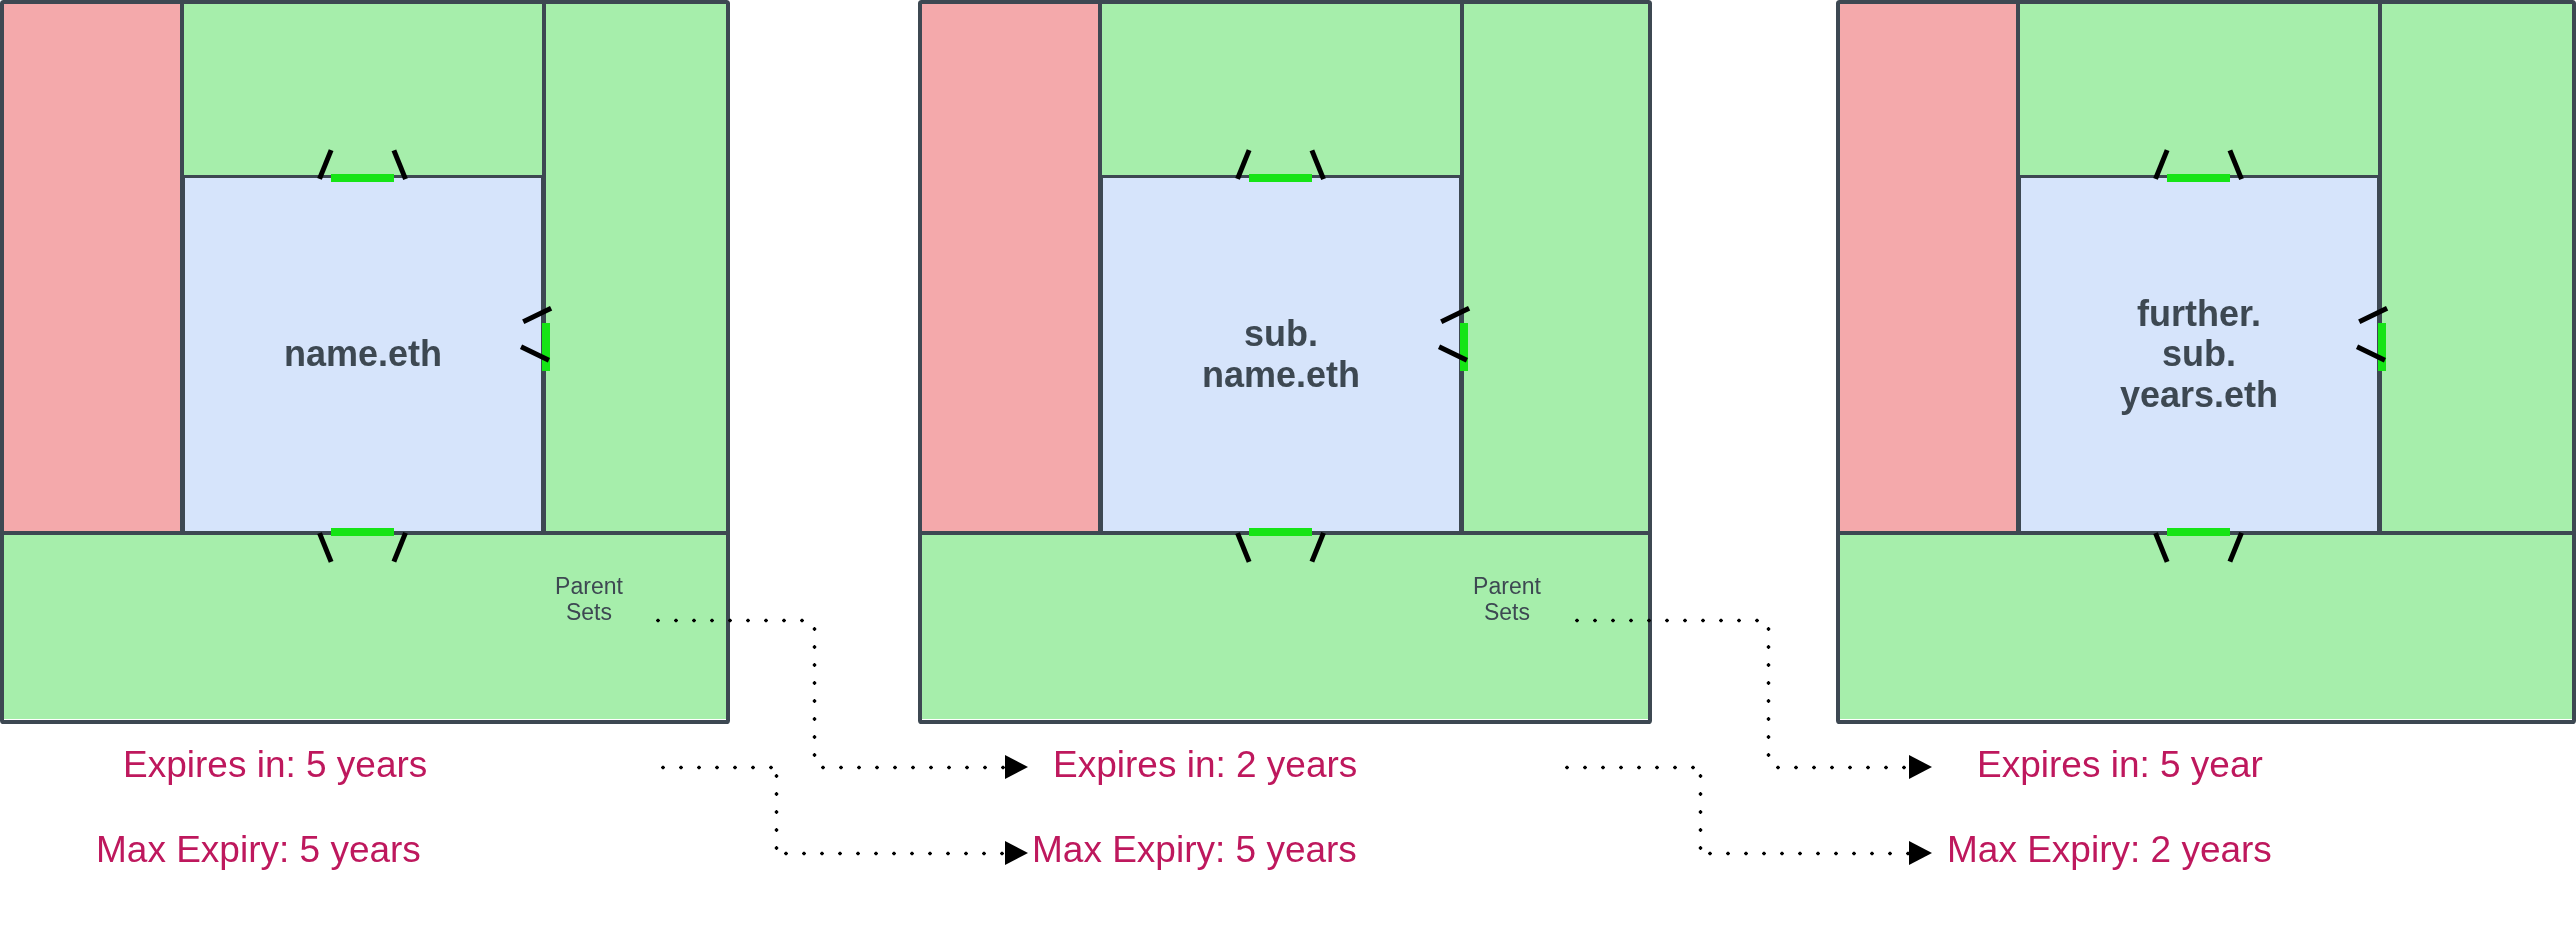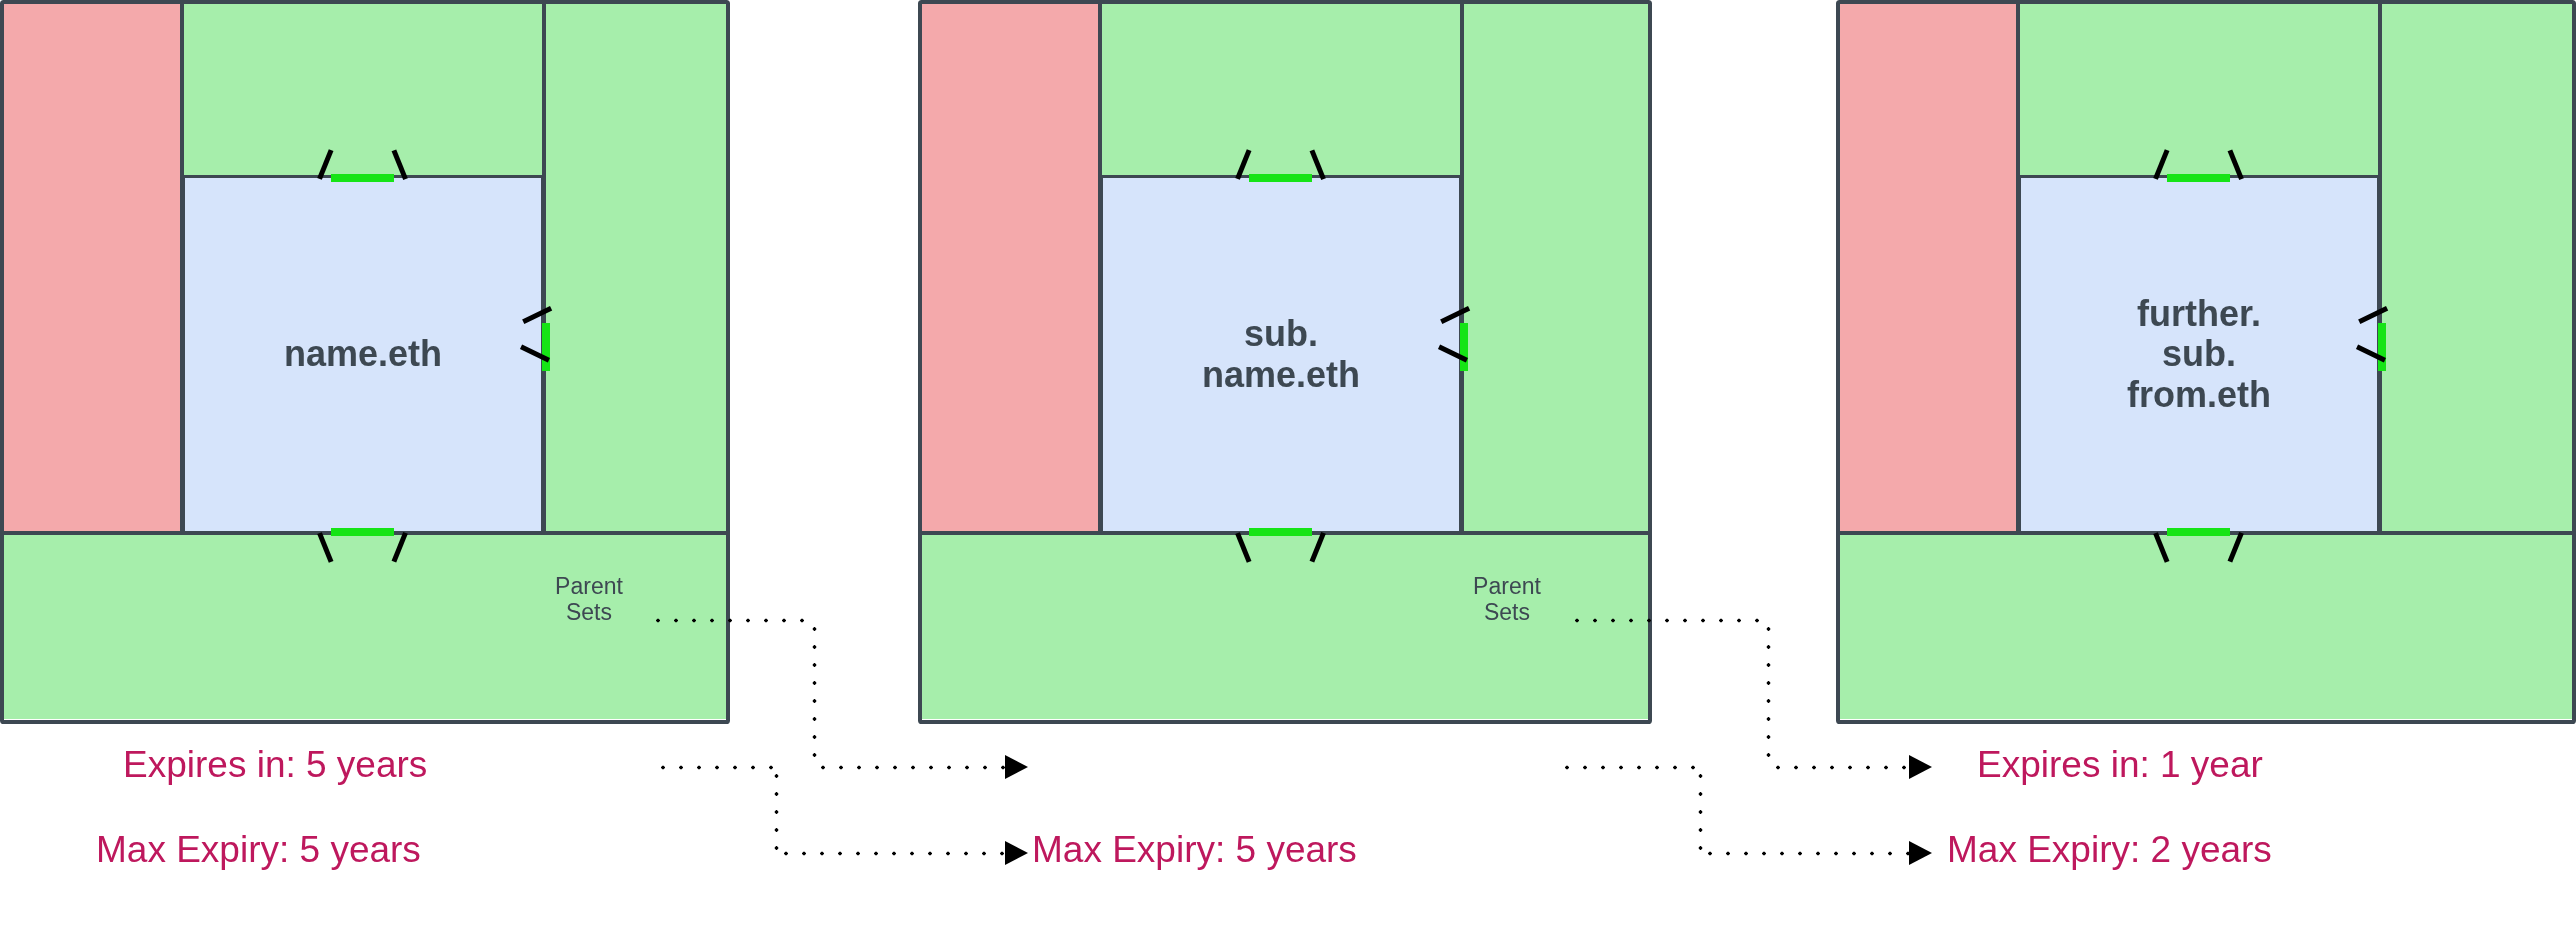--- a/index.html
+++ b/index.html
@@ -117,21 +117,21 @@
     <div class="cell red" style="left:4.2px;top:4.2px;width:178px;height:528px;"></div>
     <div class="cell green" style="left:182px;top:4.2px;width:362px;height:174px;"></div>
     <div class="cell green" style="left:544px;top:4.2px;width:192px;height:528px;"></div>
     <div class="cell green" style="left:4.2px;top:532px;width:732px;height:187px;"></div>
     <div class="divline" style="left:180px;top:4.2px;width:3.6px;height:528px;"></div>
     <div class="divline" style="left:542px;top:4.2px;width:3.6px;height:528px;"></div>
     <div class="divline" style="left:4.2px;top:531px;width:732px;height:3.6px;"></div>
     <div class="innerbox" style="left:182px;top:175px;width:362px;height:359px;">
       <div class="innerlabel" style="font-size:36px;white-space:pre-line;">further.
 sub.
-from.eth</div>
+years.eth</div>
     </div>
     <div class="gate" style="left:182px;top:145px;width:362px;height:34px;">
       <div class="seg" style="left:149px;top:29px;width:63px;height:8.4px;"></div>
       <div class="leaf" style="left:135px;top:3px;width:5.4px;height:31px;transform:rotate(22deg);transform-origin:bottom center;"></div>
       <div class="leaf" style="left:221px;top:3px;width:5.4px;height:31px;transform:rotate(-22deg);transform-origin:bottom center;"></div>
     </div>
     <div class="gate" style="left:517px;top:288px;width:60px;height:132px;">
       <div class="seg" style="left:25px;top:35px;width:8.4px;height:48px;"></div>
       <div class="leaf" style="left:33px;top:18px;width:5.4px;height:31px;transform:rotate(64deg);transform-origin:top left;"></div>
       <div class="leaf" style="left:33px;top:70px;width:5.4px;height:31px;transform:rotate(116deg);transform-origin:top left;"></div>
@@ -161,19 +161,20 @@
   <div class="arrowhead" style="left:1909px;top:755px;"></div>
 
   <div class="dotH" style="left:1558px;top:764px;width:147px;"></div>
   <div class="dotV" style="left:1697px;top:767px;height:86px;"></div>
   <div class="dotH" style="left:1701px;top:850px;width:228px;"></div>
   <div class="arrowhead" style="left:1909px;top:841px;"></div>
 
   <div class="cap" style="left:123px;top:744px;font-size:37px;">Expires in: 5 years</div>
   <div class="cap" style="left:96px;top:829px;font-size:37px;">Max Expiry: 5 years</div>
 
+  <div class="cap" style="left:1053px;top:744px;font-size:37px;">Expires in: 2 years</div>
   <div class="cap" style="left:1032px;top:829px;font-size:37px;">Max Expiry: 5 years</div>
 
-  <div class="cap" style="left:1977px;top:744px;font-size:37px;">Expires in: 1 year</div>
+  <div class="cap" style="left:1977px;top:744px;font-size:37px;">Expires in: 5 year</div>
   <div class="cap" style="left:1947px;top:829px;font-size:37px;">Max Expiry: 2 years</div>
 
 </div>
 
 
 </body></html>

